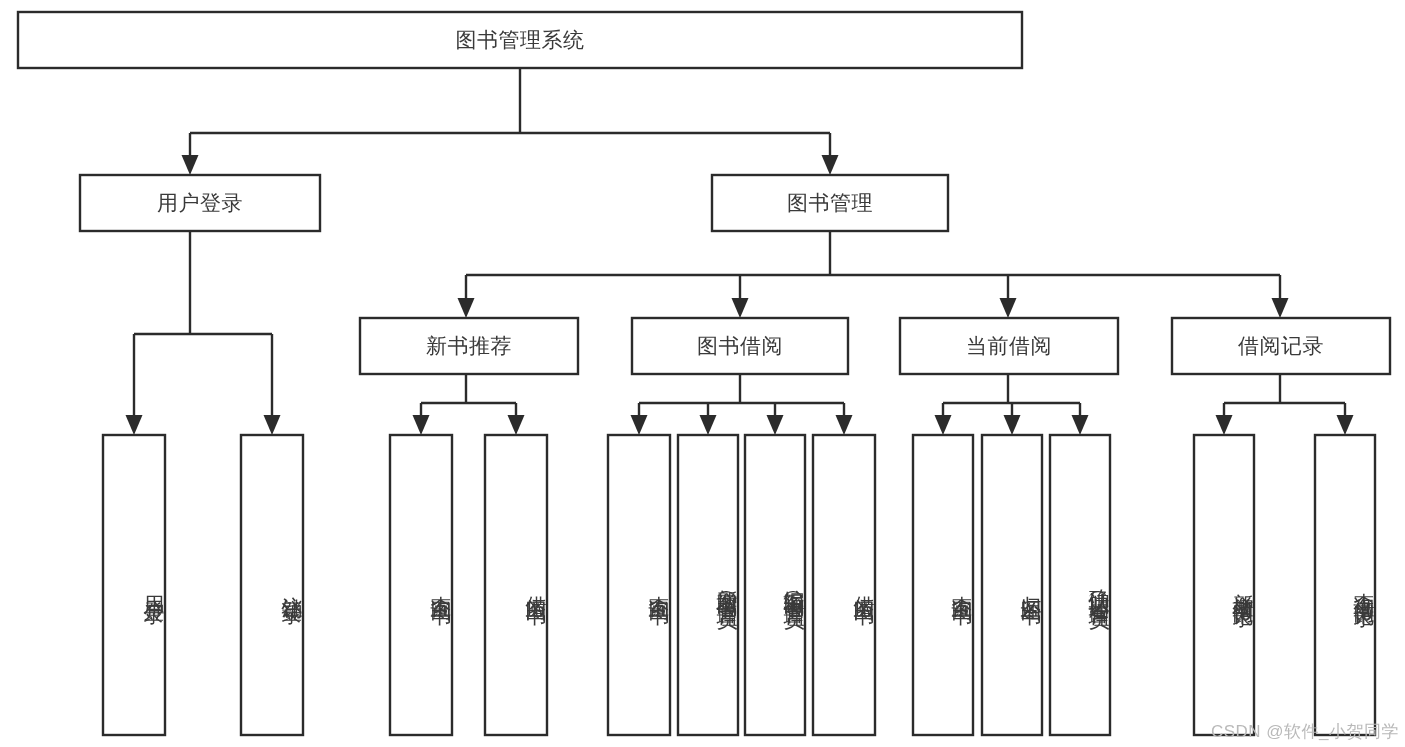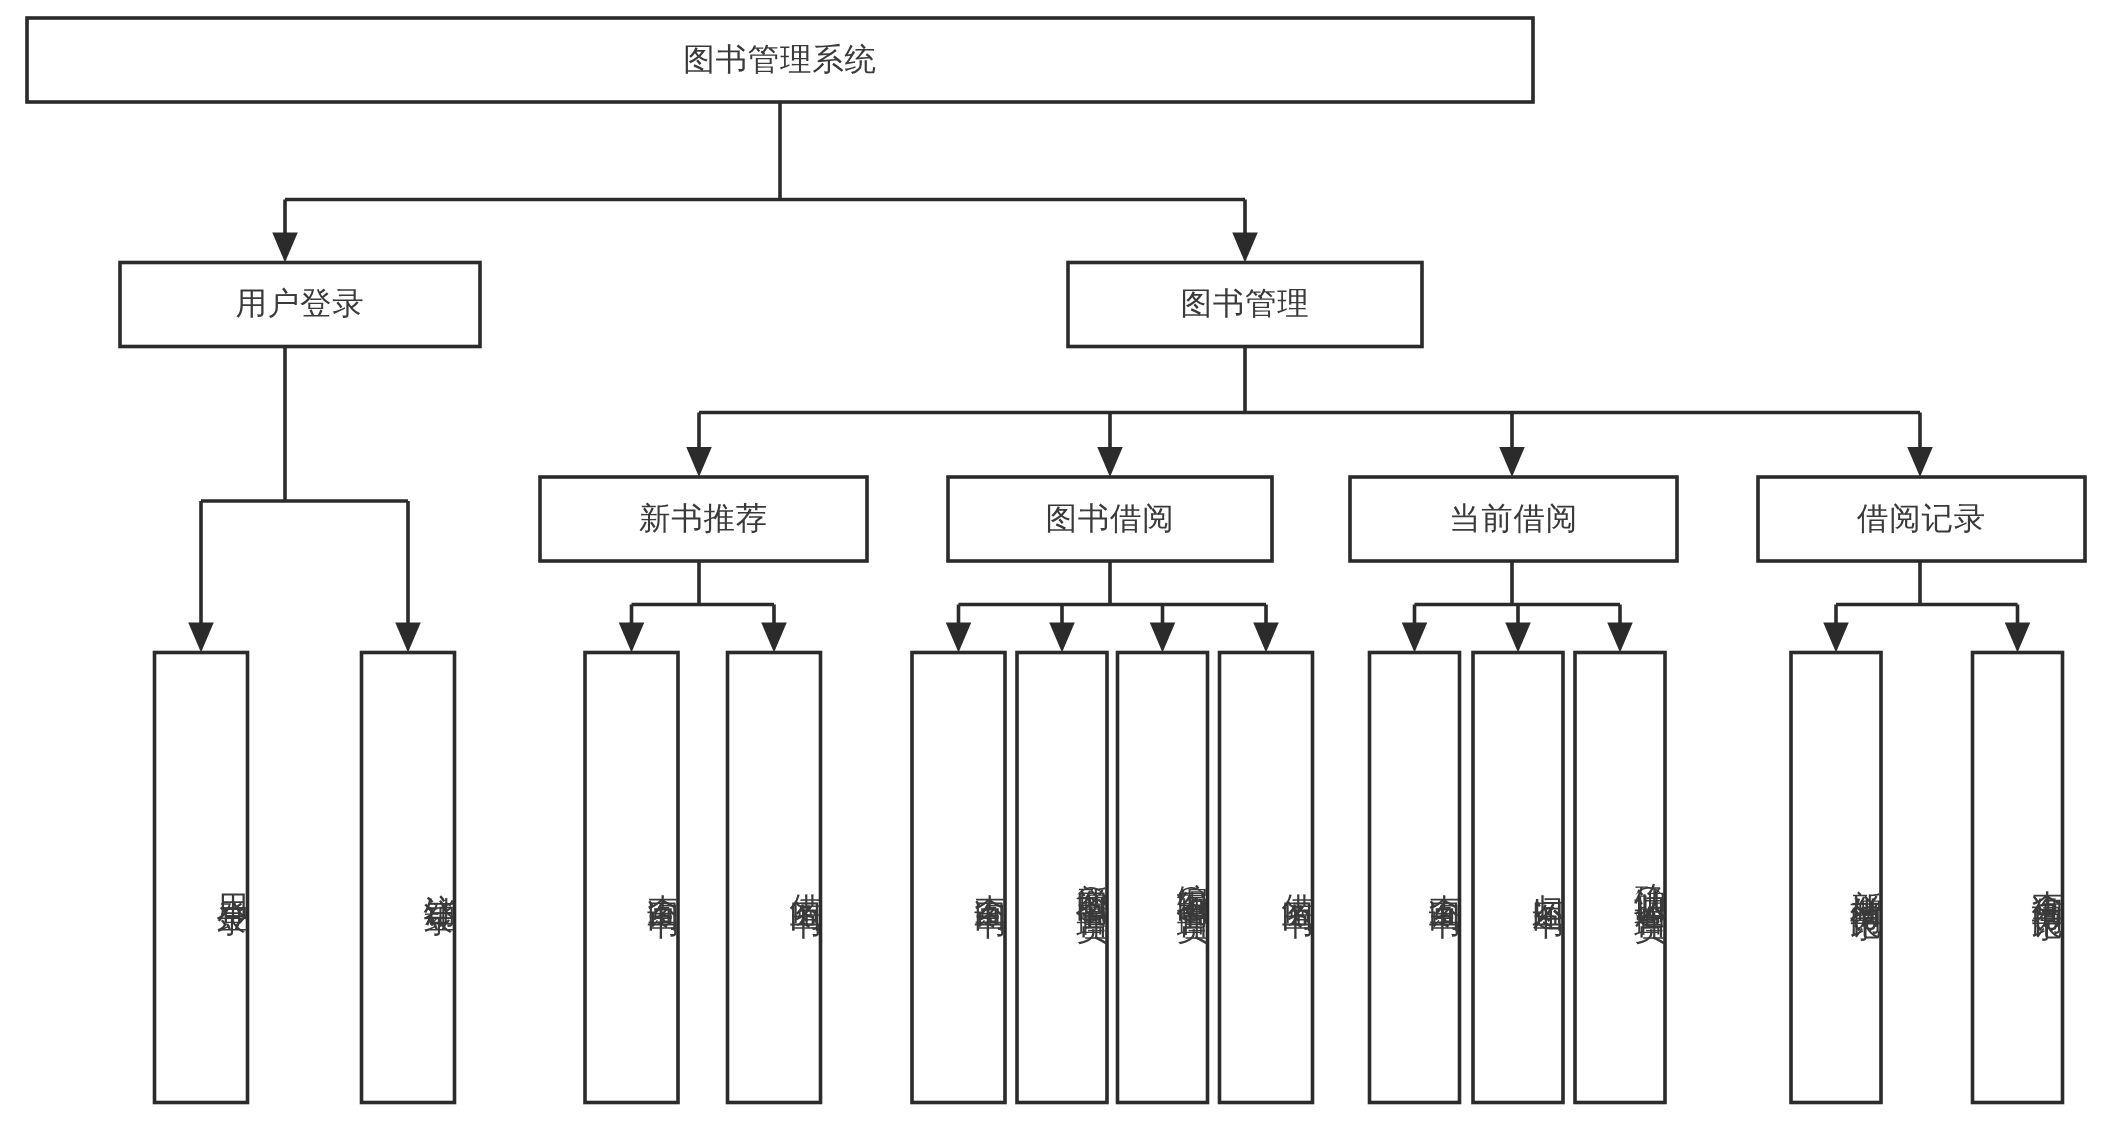--- a/index.html
+++ b/index.html
@@ -180,13 +180,14 @@
       <div class="node-label-v" style="left: 678px; top: 443px; width: 60px; height: 284px;">新增图书（管理员）</div>
       <div class="node-label-v" style="left: 745px; top: 443px; width: 60px; height: 284px;">编辑图书（管理员）</div>
       <div class="node-label-v" style="left: 813px; top: 443px; width: 62px; height: 284px;">借阅图书</div>
       <div class="node-label-v" style="left: 913px; top: 443px; width: 60px; height: 284px;">查询图书</div>
       <div class="node-label-v" style="left: 982px; top: 443px; width: 60px; height: 284px;">归还图书</div>
       <div class="node-label-v" style="left: 1050px; top: 443px; width: 60px; height: 284px;">确认归还（管理员）</div>
       <div class="node-label-v" style="left: 1194px; top: 443px; width: 60px; height: 284px;">新增借阅记录</div>
       <div class="node-label-v" style="left: 1315px; top: 443px; width: 60px; height: 284px;">查询借阅记录</div>
     </div>
 
+  <div class="watermark">CSDN @软件_小贺同学</div>
 </div>
 
 </body></html>

